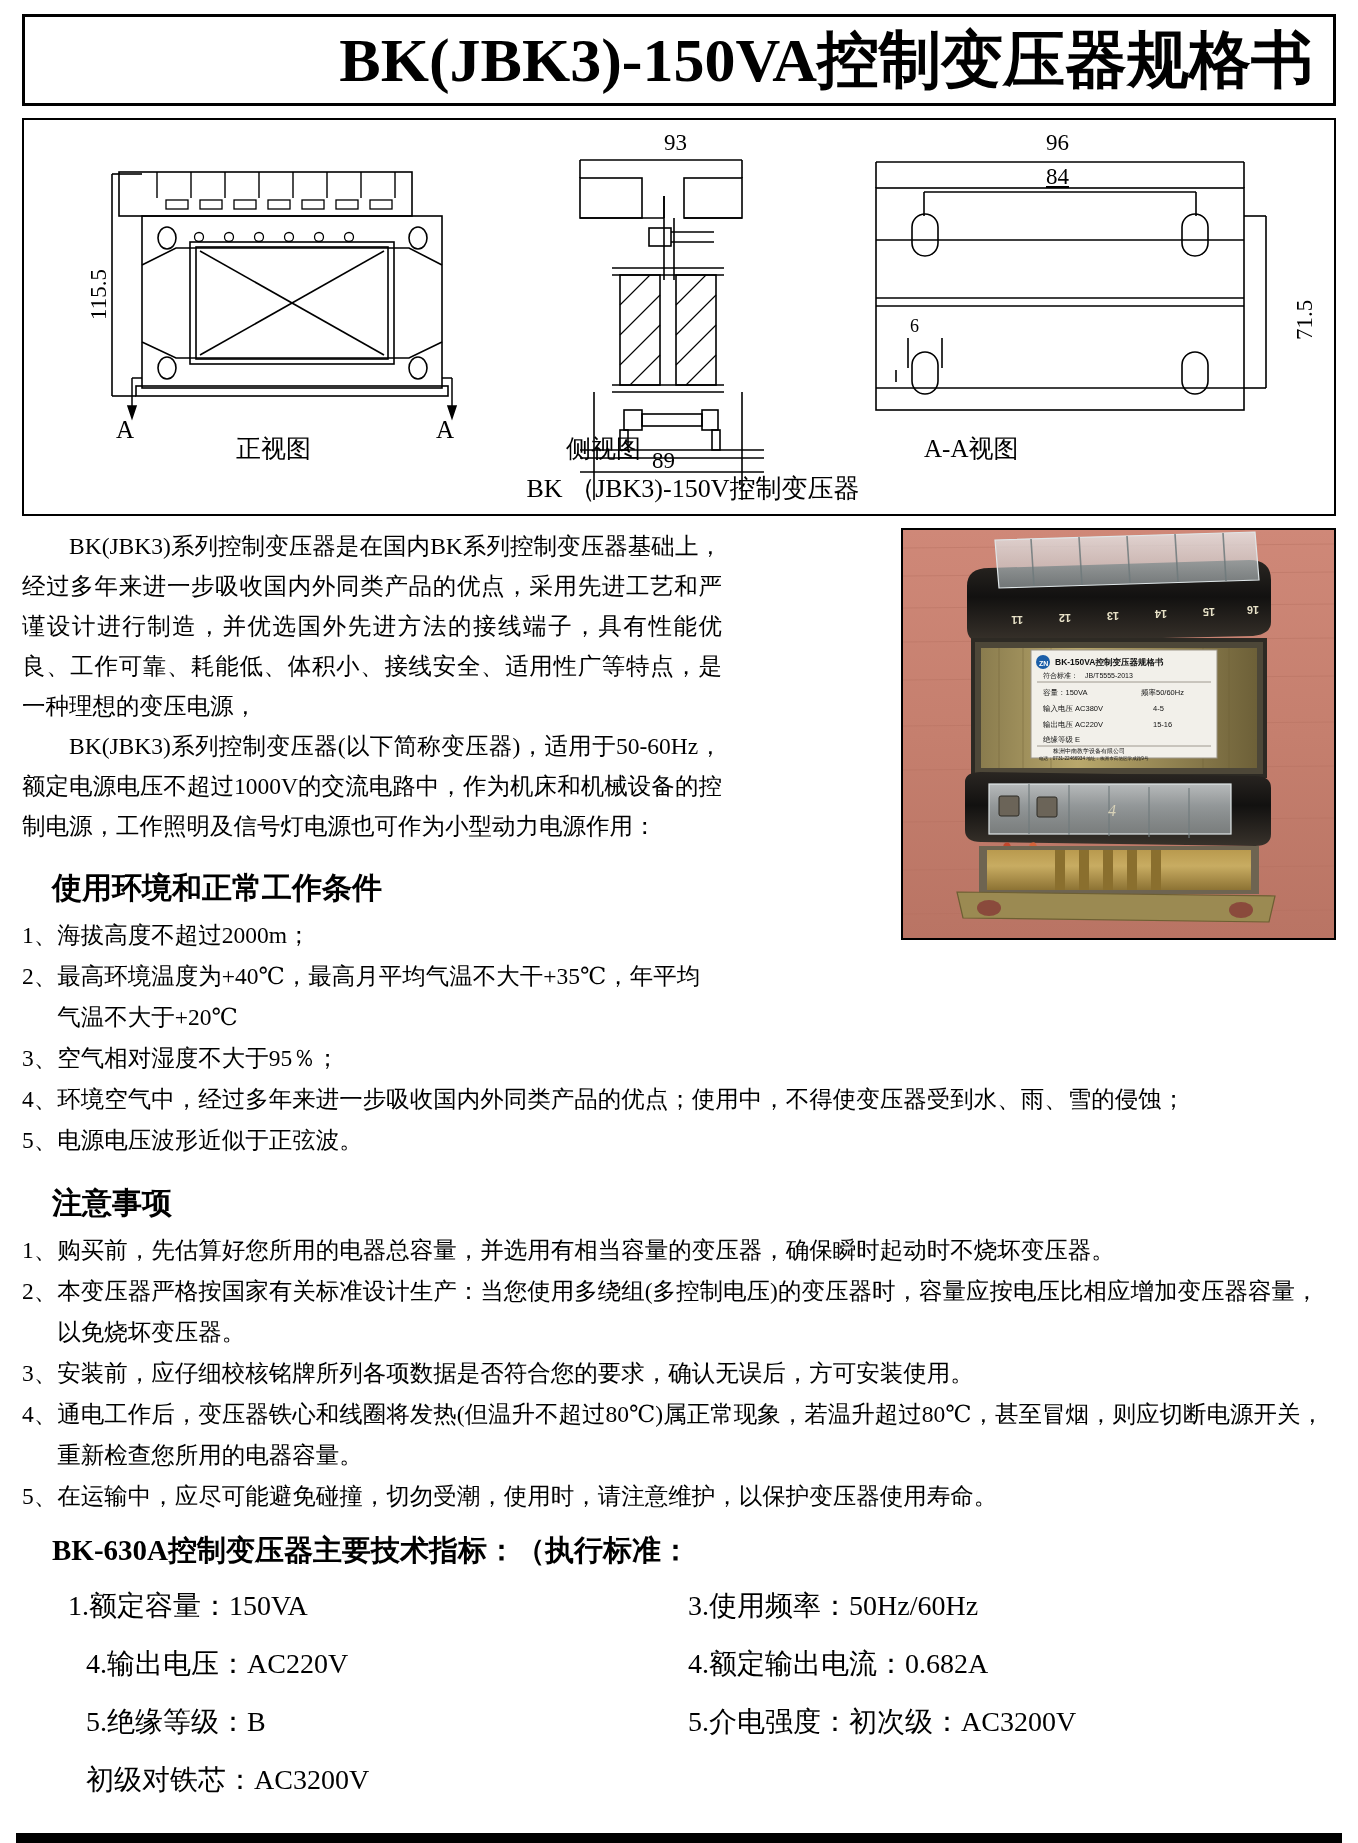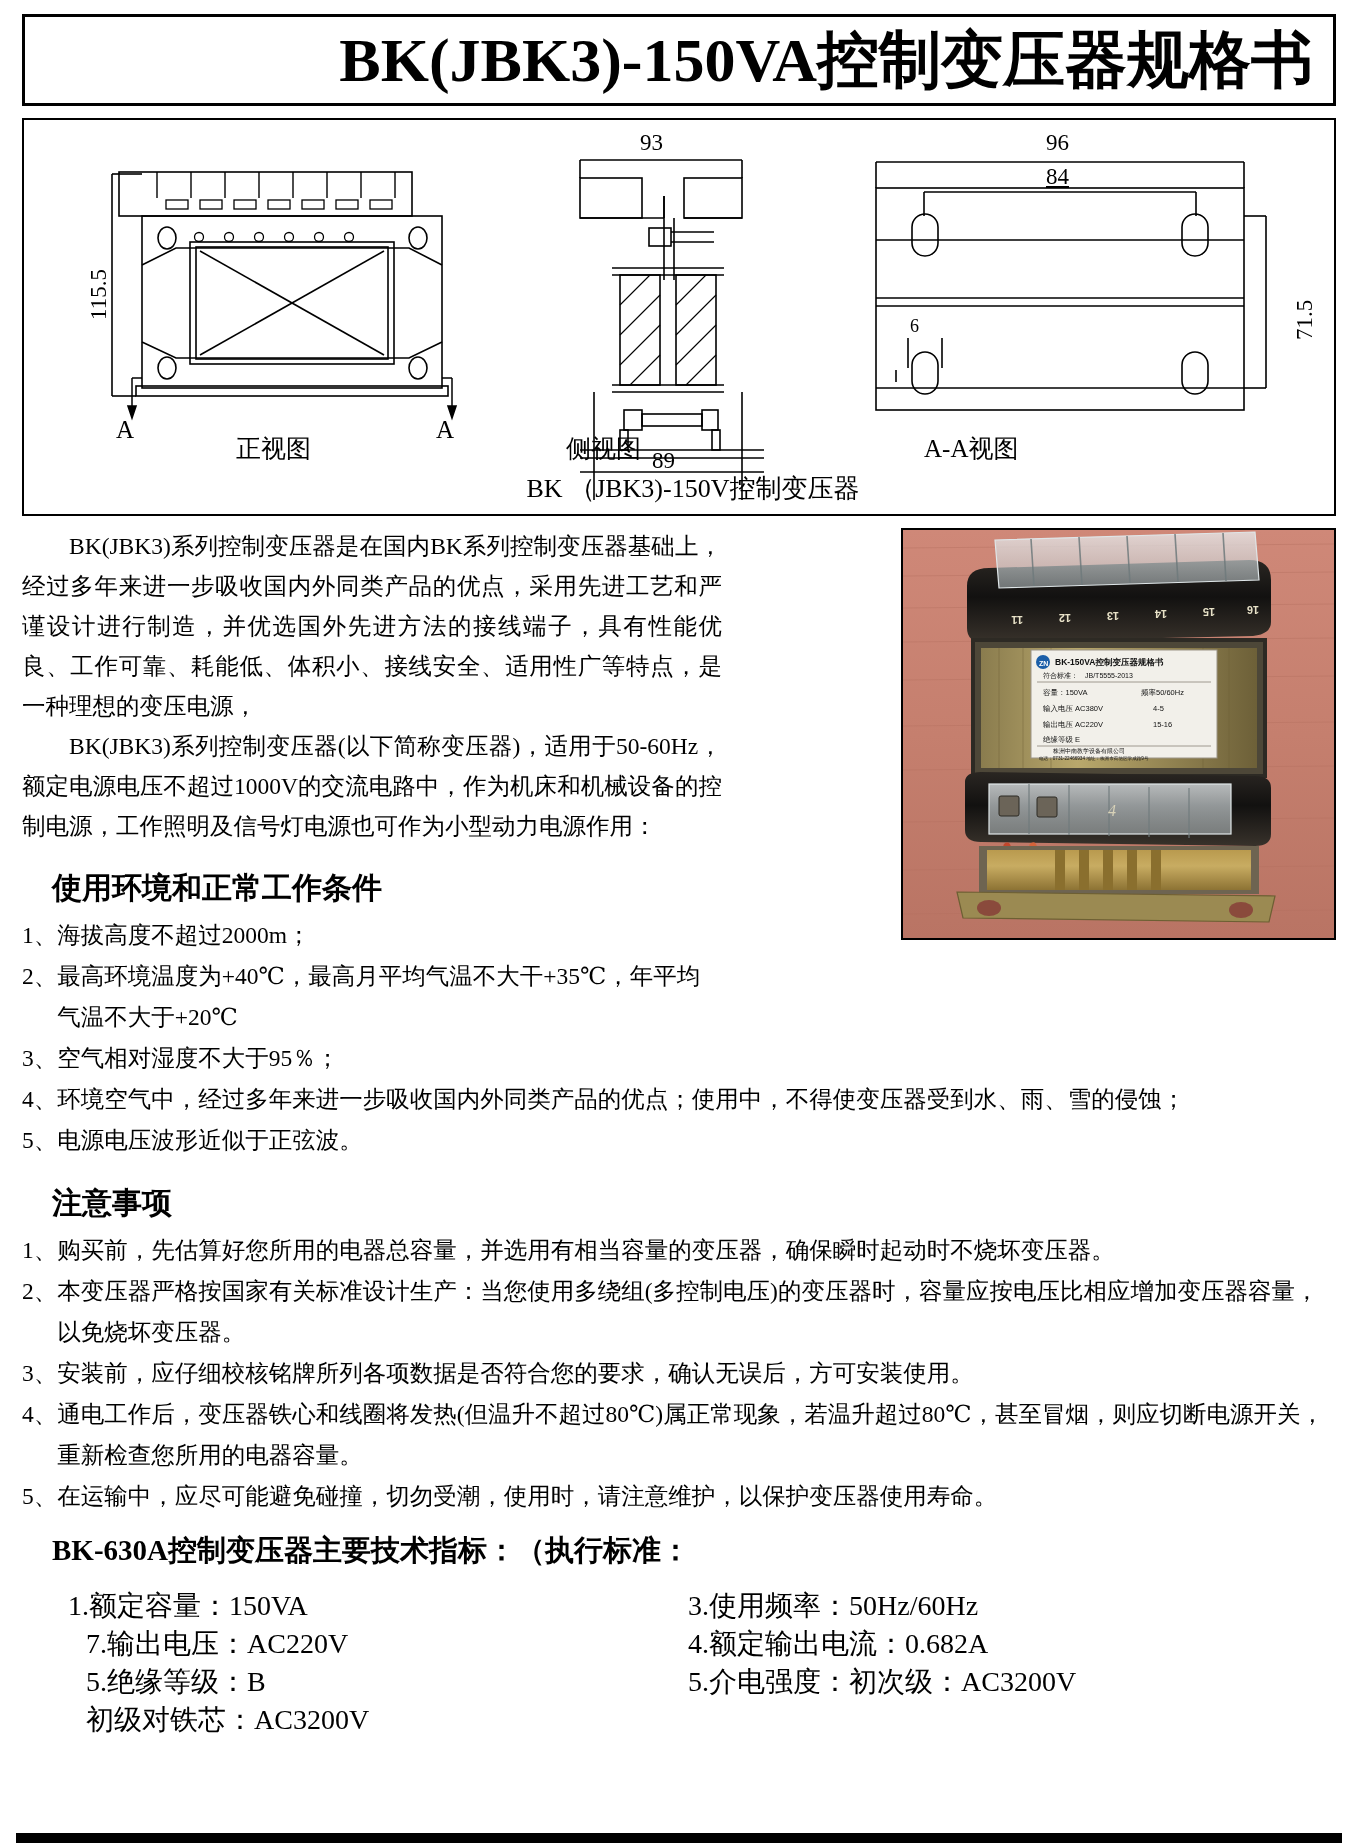--- a/index.html
+++ b/index.html
@@ -126,20 +126,21 @@
 
   
   .spec-title {
     font-size: 29px;
     font-weight: bold;
     margin: 14px 0 4px 30px;
   }
   .spec-grid {
     display: grid;
     grid-template-columns: 620px 1fr;
+    row-gap: 20px;
     margin-left: 46px;
     font-size: 28px;
     margin-top: 16px;
   }
   .spec-grid div { white-space: nowrap; }
   .spec-r { padding-left: 18px; }
 
   .bottom-bar {
     position: absolute;
     left: 16px; right: 16px; bottom: 0;
@@ -299,21 +300,21 @@
           <line x1="918" y1="218" x2="918" y2="248"></line>
           <line x1="872" y1="250" x2="872" y2="262"></line>
 
           <line x1="1242" y1="96" x2="1242" y2="268"></line>
           <line x1="1220" y1="96" x2="1242" y2="96"></line>
           <line x1="1220" y1="268" x2="1242" y2="268"></line>
         </g>
       </svg>
 
       <div class="dim-label vert" style="left:62px; top:200px;">115.5</div>
-      <div class="dim-label" style="left:616px; top:10px;">93</div>
+      <div class="dim-label" style="left:640px; top:10px;">93</div>
       <div class="dim-label" style="left:628px; top:328px;">89</div>
       <div class="dim-label" style="left:1022px; top:10px;">96</div>
       <div class="dim-label" style="left:1022px; top:44px;text-decoration:underline;">84</div>
       <div class="dim-label vert" style="left:1268px; top:220px;">71.5</div>
       <div class="dim-label" style="left:886px; top:196px; font-size:18px;">6</div>
 
       <div class="sec-label" style="left:92px; top:296px;">A</div>
       <div class="sec-label" style="left:412px; top:296px;">A</div>
 
       <div class="view-caption" style="left:212px; top:312px;text-align:right;">正视图</div>
@@ -511,21 +512,21 @@
         <span class="txt">在运输中，应尽可能避免碰撞，切勿受潮，使用时，请注意维护，以保护变压器使用寿命。</span>
       </li>
     </ul>
 
     <div class="spec-title">BK-630A控制变压器主要技术指标：（执行标准：</div>
 
     <div class="spec-grid">
       <div>1.额定容量：150VA</div>
 
       <div>3.使用频率：50Hz/60Hz</div>
-      <div class="spec-r">7.输出电压：AC220V</div>
+      <div class="spec-r">4.输出电压：AC220V</div>
 
       <div>4.额定输出电流：0.682A</div>
       <div class="spec-r">5.绝缘等级：B</div>
 
       <div>5.介电强度：初次级：AC3200V</div>
       <div class="spec-r">初级对铁芯：AC3200V</div>
     </div>
   </div>
 
   <div class="bottom-bar"></div>

